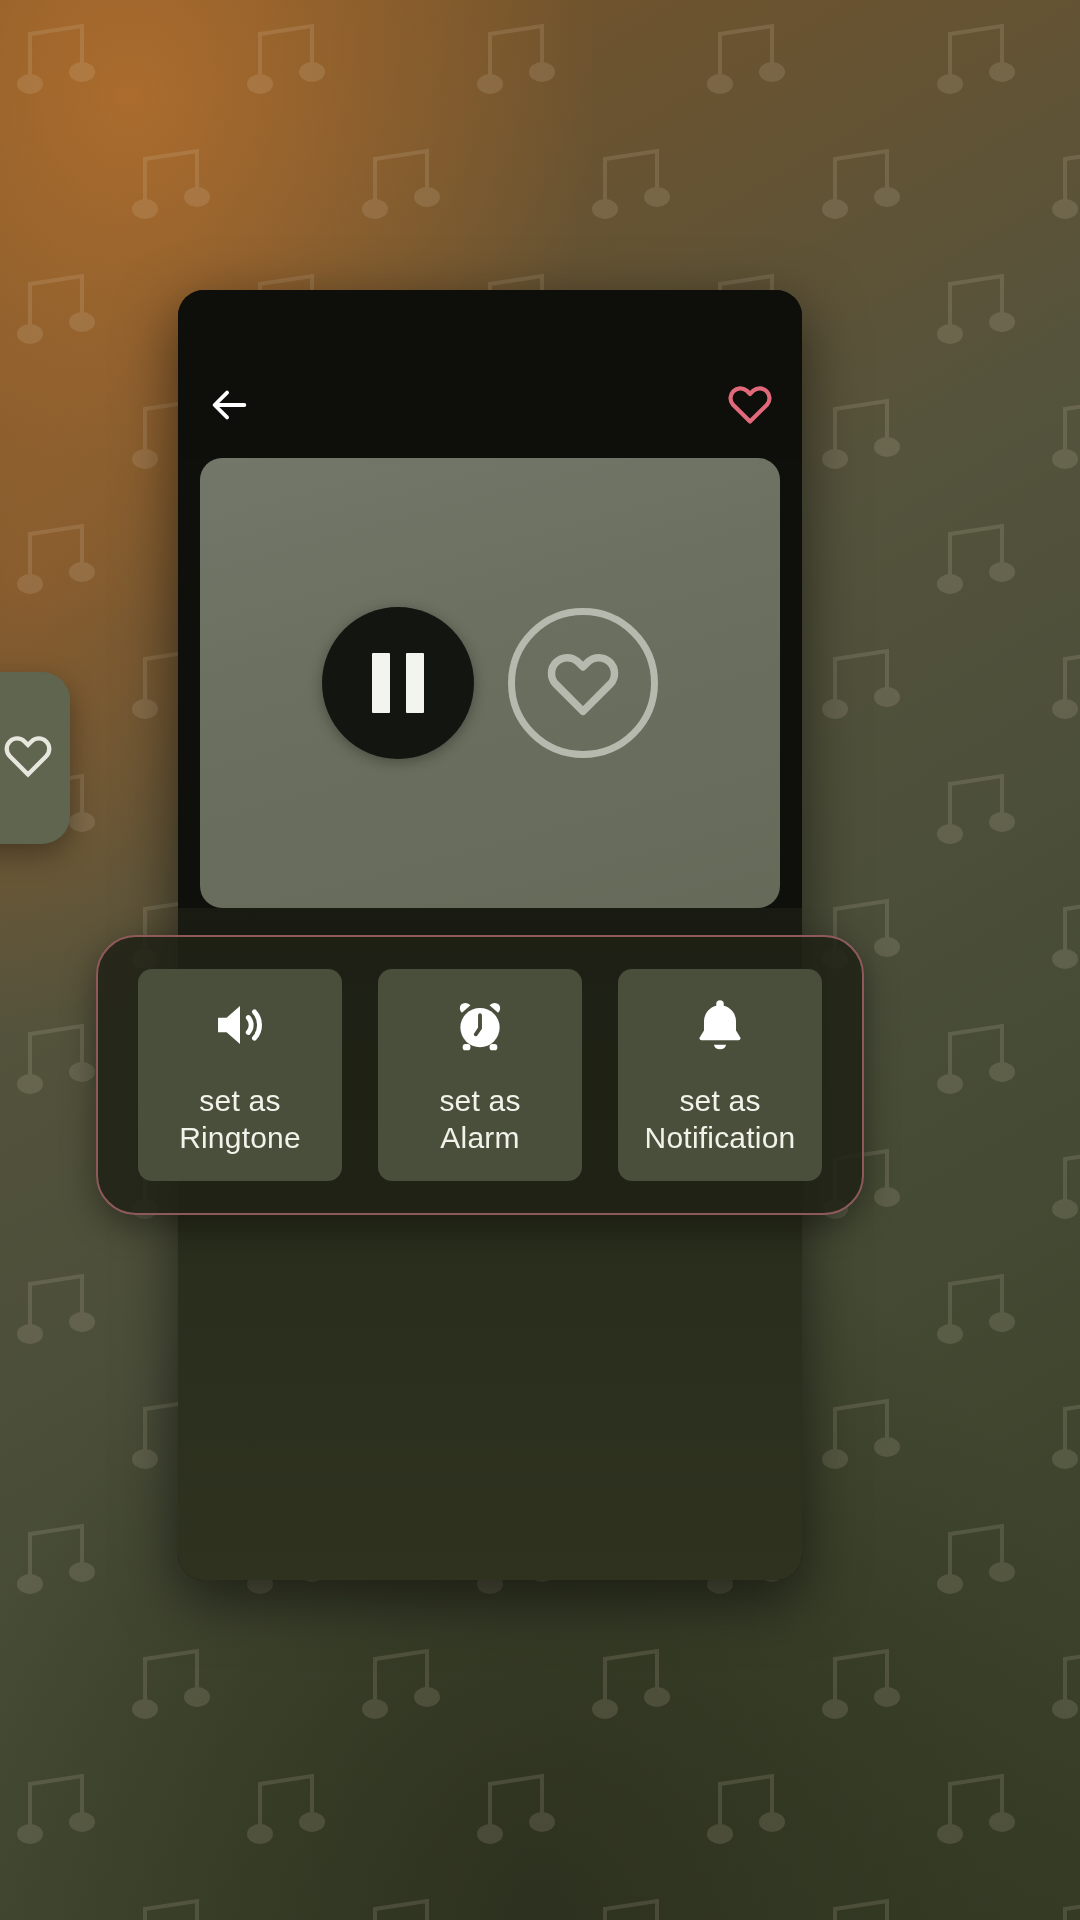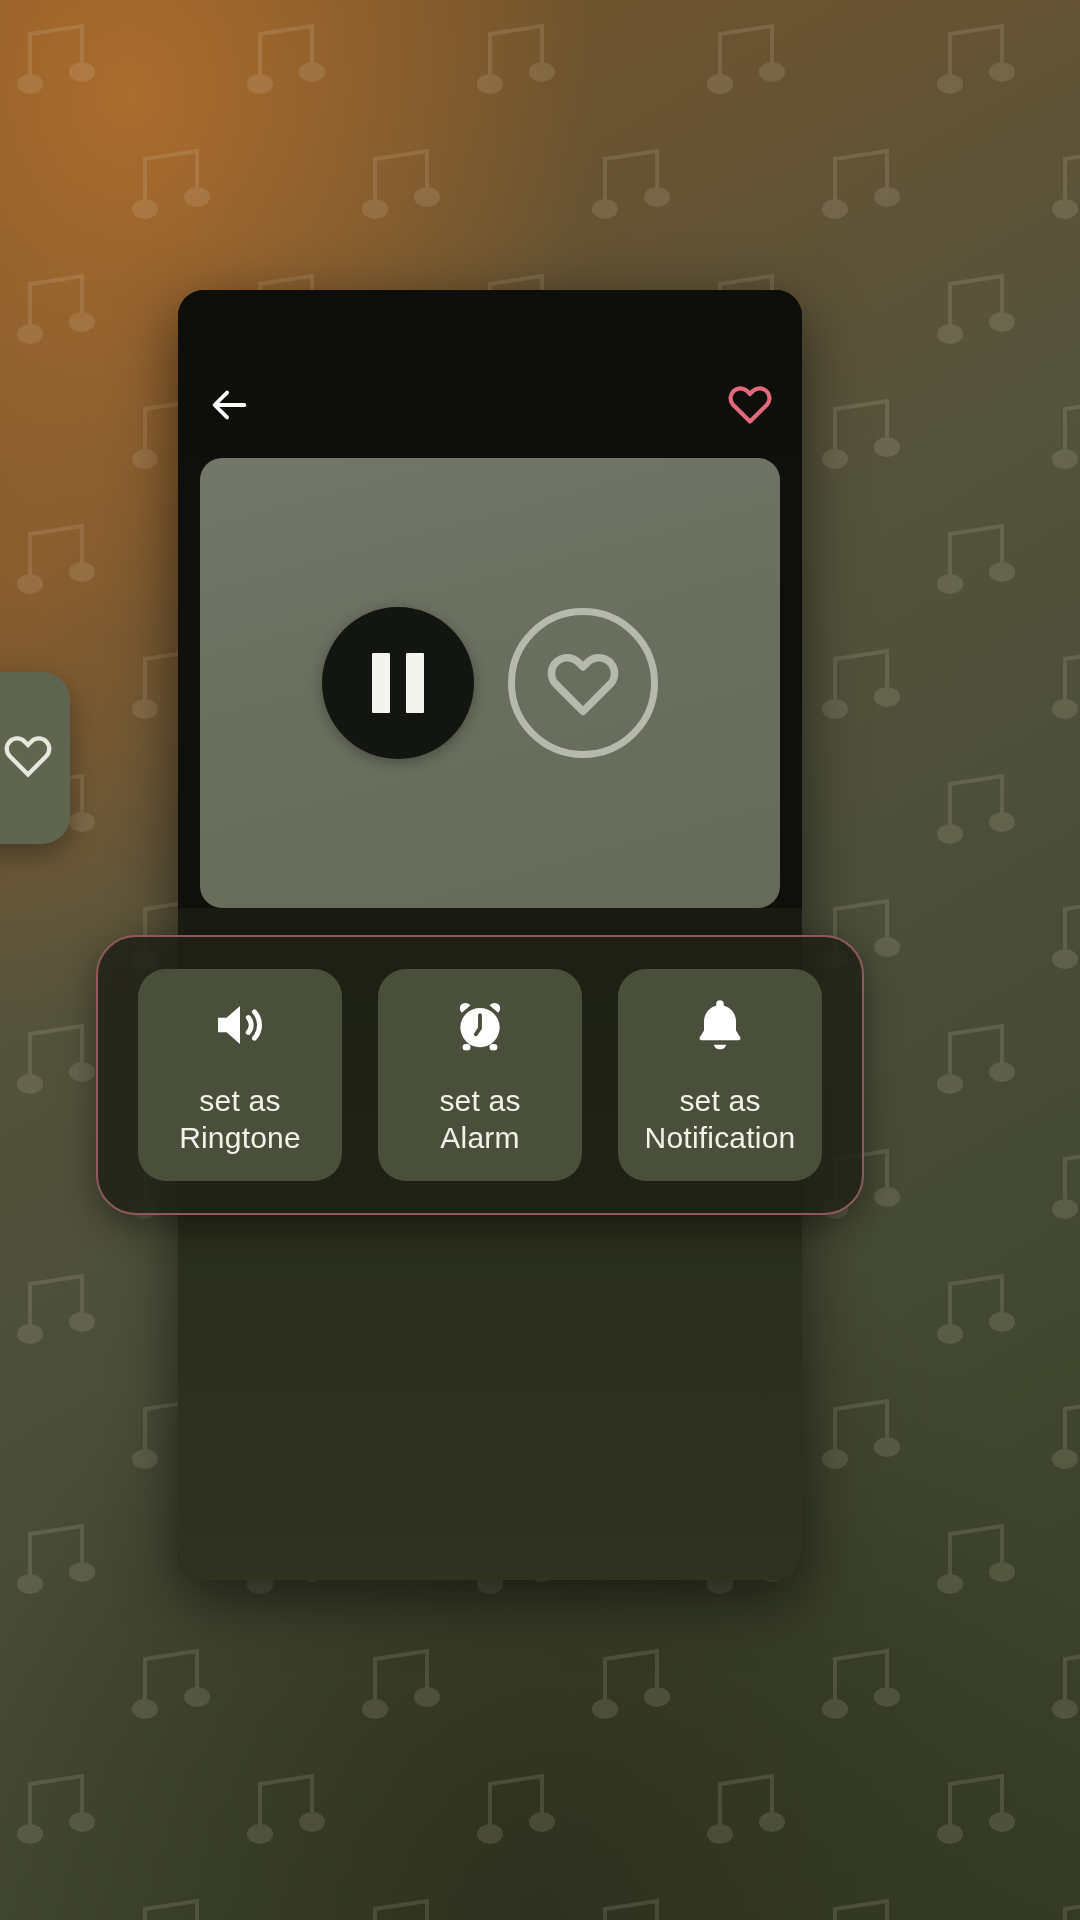--- a/index.html
+++ b/index.html
@@ -107,21 +107,21 @@
     background:rgba(30,33,21,0.86);
     display:flex;
     align-items:center;
     justify-content:space-between;
     padding:0 40px;
     box-shadow:0 10px 34px rgba(0,0,0,.4);
   }
   .action-tile{
     width:204px; height:212px;
     background:#4a4f3c;
-    border-radius:28px;
+    border-radius:14px;
     display:flex;
     flex-direction:column;
     align-items:center;
     justify-content:center;
     cursor:pointer;
   }
   .action-icon{
     width:62px; height:62px;
     display:flex; align-items:center; justify-content:center;
     margin-bottom:26px;

